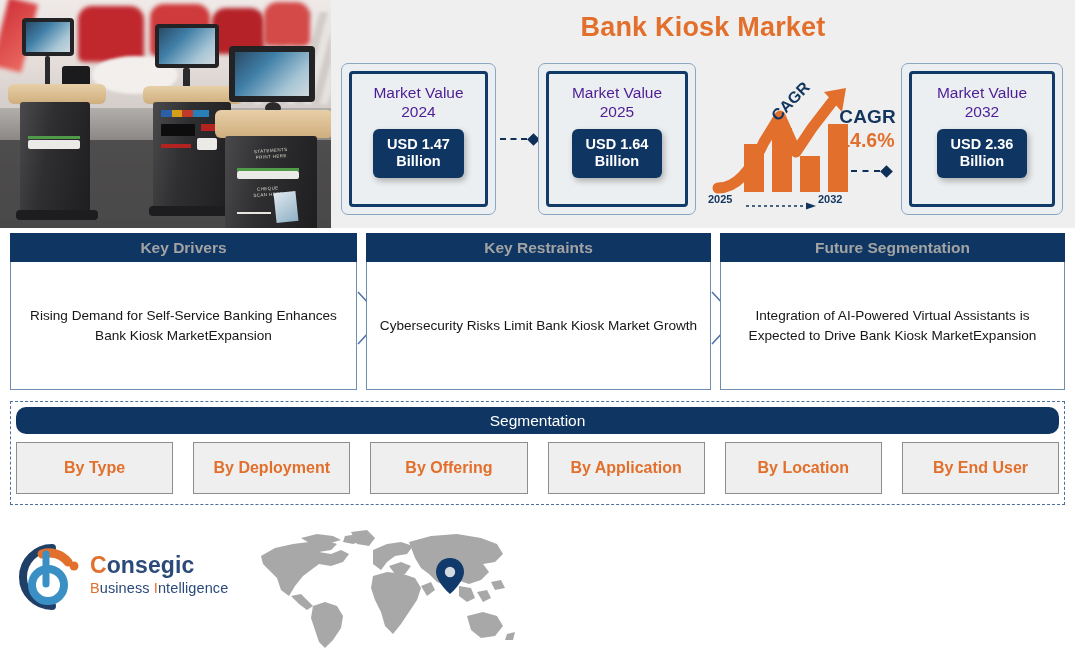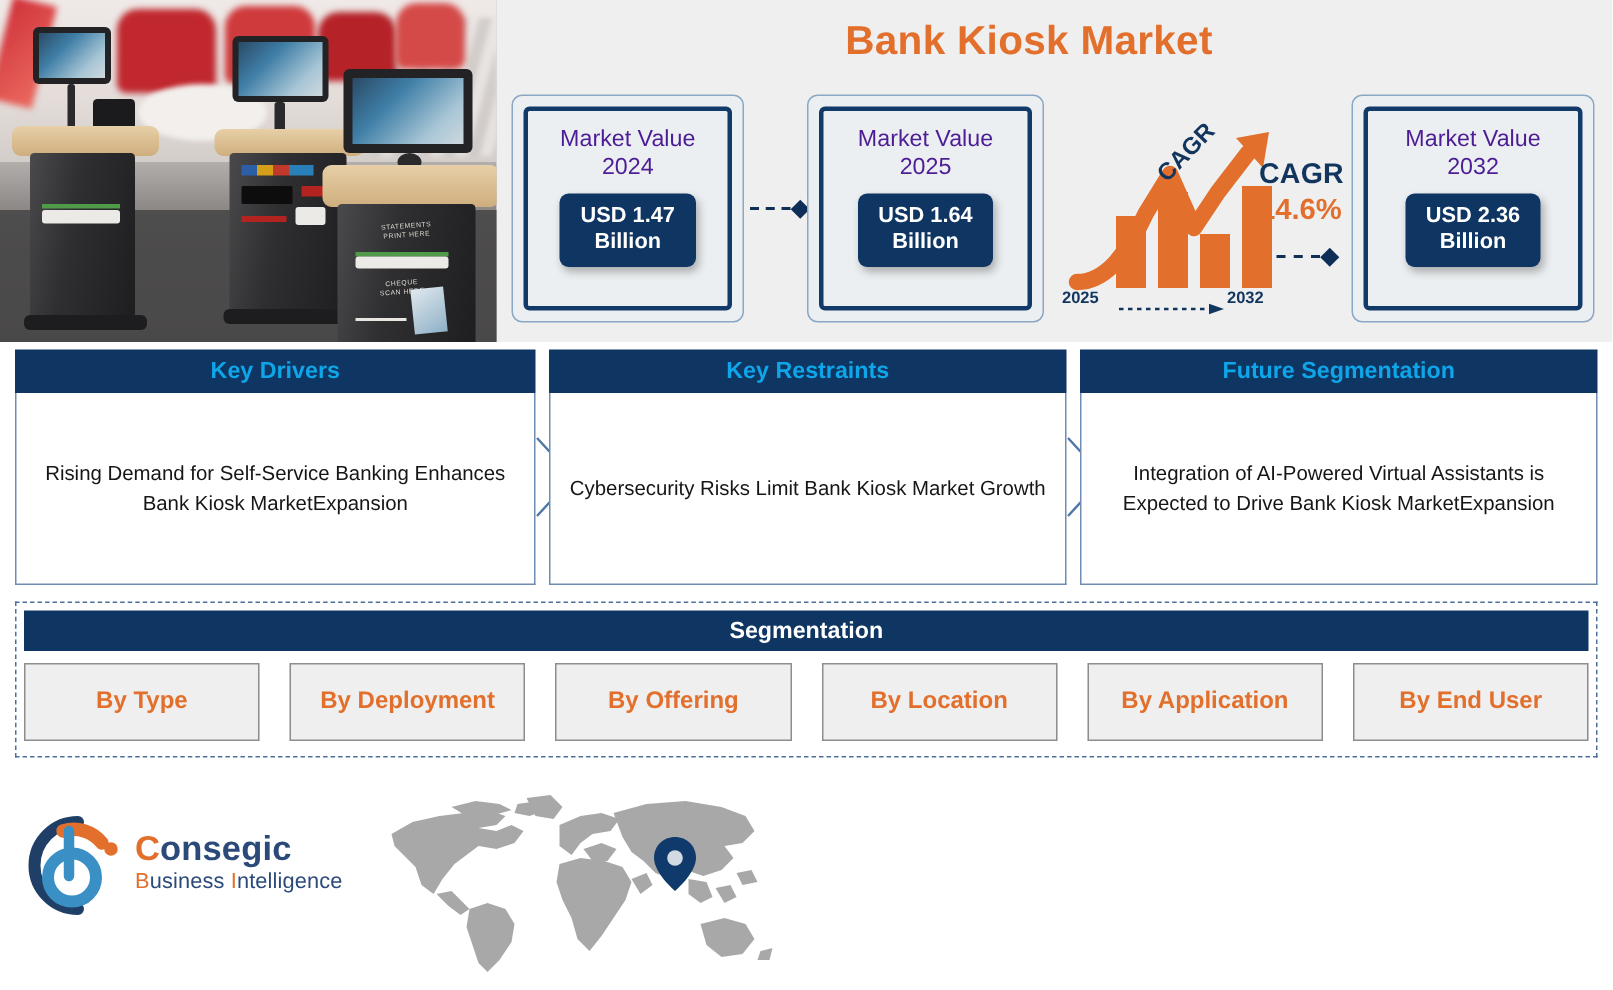--- a/index.html
+++ b/index.html
@@ -44,21 +44,21 @@
   .kiosk .grn { position:absolute; background:#4f9b48; }
   .kiosk .cardstrip { position:absolute; background:linear-gradient(90deg,#2b5fa8 0 22%,#d4a017 22% 44%,#c0392b 44% 66%,#2980b9 66% 100%); }
   .kiosk .slot { position:absolute; background:#0d0d0e; border-radius:1px; }
   .kiosk .redled { position:absolute; background:#b3231f; }
   .kiosk .phone { position:absolute; background:#1b1b1d; border-radius:3px; }
   .kiosk .txt { position:absolute; color:#ded9d2; font-size:4.5px; letter-spacing:.4px;
       font-family:"Liberation Sans",sans-serif; transform:rotate(-4deg); text-align:center; line-height:1.3; }
   .kiosk .chequeimg { position:absolute; background:linear-gradient(150deg,#dfe8ee,#8fb0c6); }
   .kiosk .arrow-w { position:absolute; background:#e9e6e1; height:2px; }
 
-  .title { position:absolute; left:314px; top:12px; width:744px; text-align:center;
+  .title { position:absolute; left:331px; top:12px; width:744px; text-align:center;
       color:#e2702c; font-size:27px; font-weight:bold; letter-spacing:.2px;
       font-family:"Liberation Sans", sans-serif; }
 
   
   .mv { position:absolute; background:#eceff1; border:1.5px solid #8aa7c4; border-radius:7px; }
   .mv-inner { position:absolute; inset:7px; border:3.5px solid #123a68; border-radius:4px;
       background:#eceff1; display:flex; flex-direction:column; align-items:center;
       justify-content:flex-start; padding-top:9px; }
   .mv-head { color:#4c1d95; font-size:15.5px; line-height:1.25; text-align:center; font-weight:normal; }
   .mv-pill { margin-top:7px; background:#0f3663; color:#ffffff; border-radius:6px;
@@ -71,33 +71,33 @@
 
   
   .cagr-wrap { position:absolute; left:706px; top:76px; width:192px; height:140px; }
   .cagr-txt { position:absolute; right:2px; top:30px; text-align:left; }
   .cagr-txt .c1 { color:#12355e; font-size:19px; font-weight:bold; letter-spacing:.2px;}
   .cagr-txt .c2 { color:#e2702c; font-size:19.5px; font-weight:bold; margin-top:1px;}
   .yr { position:absolute; color:#12355e; font-size:11px; font-weight:bold; }
 
   
   .col { position:absolute; }
-  .col-head { height:29px; background:#0f3663; color:#0ea5e9; font-size:15.5px; font-weight:bold;
+  .col-head { height:29px; background:#0f3663; color:#a3a3a3; font-size:15.5px; font-weight:bold;
       display:flex; align-items:center; justify-content:center; }
   .col-body { background:#ffffff; border:1px solid #6e8db0; border-top:none;
       display:flex; align-items:center; justify-content:center; text-align:center;
       color:#161616; font-size:13.6px; line-height:1.45; padding:6px 12px; }
 
   .chev { position:absolute; width:28px; height:56px; }
 
   
   .seg-outer { position:absolute; left:10px; top:401px; width:1055px; height:104px;
       border:1.5px dashed #4e6f99; background:#ffffff; padding:5px; }
-  .seg-head { height:27px; background:#0f3663; color:#fff; font-size:15.5px; font-weight:bold;
-      display:flex; align-items:center; justify-content:center; }
+  .seg-head { height:27px; background:#0f3663; color:#fff; font-size:15.5px; font-weight:normal;
+      display:flex; align-items:center; justify-content:center;border-radius:10px; }
   .seg-row { display:flex; gap:20px; margin-top:8px; }
   .seg-cell { flex:1; height:52px; background:#efefef; border:1px solid #8d8d8d;
       display:flex; align-items:center; justify-content:center;
       color:#e2702c; font-size:16px; font-weight:bold; }
 
   
   .bottom { position:absolute; left:0; top:512px; width:914px; height:148px; background:#ffffff; }
   .logo-wrap { position:absolute; left:12px; top:28px; width:230px; height:80px; }
   .logo-text { position:absolute; left:78px; top:12px; }
   .logo-text .ln1 { font-size:23px; font-weight:bold; color:#2b4a7a; letter-spacing:.1px; }
@@ -264,22 +264,22 @@
     <div class="col-head">Future Segmentation</div>
     <div class="col-body" style="height:128px;">Integration of AI-Powered Virtual Assistants is Expected to Drive Bank Kiosk MarketExpansion</div>
   </div>
 
   <div class="seg-outer">
     <div class="seg-head">Segmentation</div>
     <div class="seg-row">
       <div class="seg-cell">By Type</div>
       <div class="seg-cell">By Deployment</div>
       <div class="seg-cell">By Offering</div>
+      <div class="seg-cell">By Application</div>
       <div class="seg-cell">By Location</div>
-      <div class="seg-cell">By Application</div>
       <div class="seg-cell">By End User</div>
     </div>
   </div>
 
   <div class="bottom">
 
     <div class="logo-wrap">
       <svg width="74" height="74" viewBox="0 0 74 74">
         <path d="M40 8 A29 29 0 1 0 40 66" stroke="#1f3f66" stroke-width="8" fill="none" stroke-linecap="round"></path>
         <path d="M30 14 A24 24 0 0 1 56 22" stroke="#e2702c" stroke-width="9" fill="none" stroke-linecap="round"></path>

